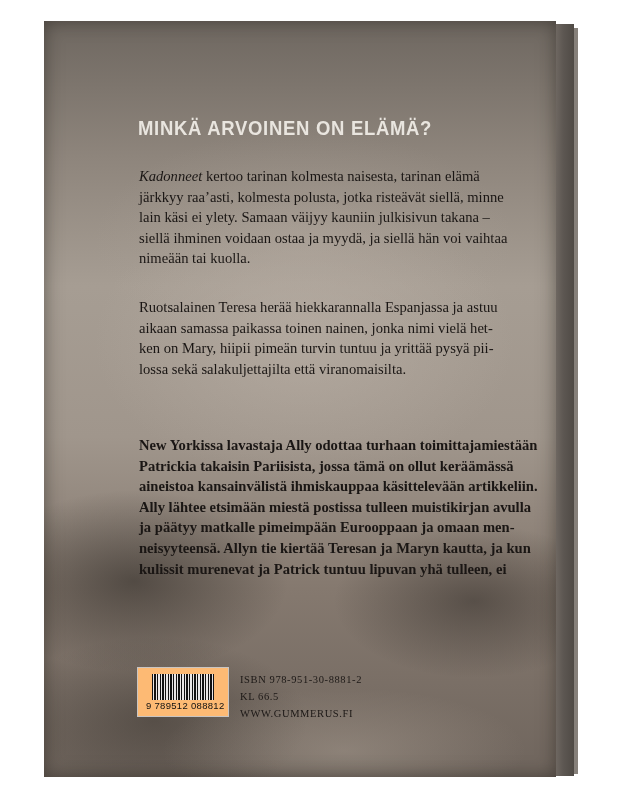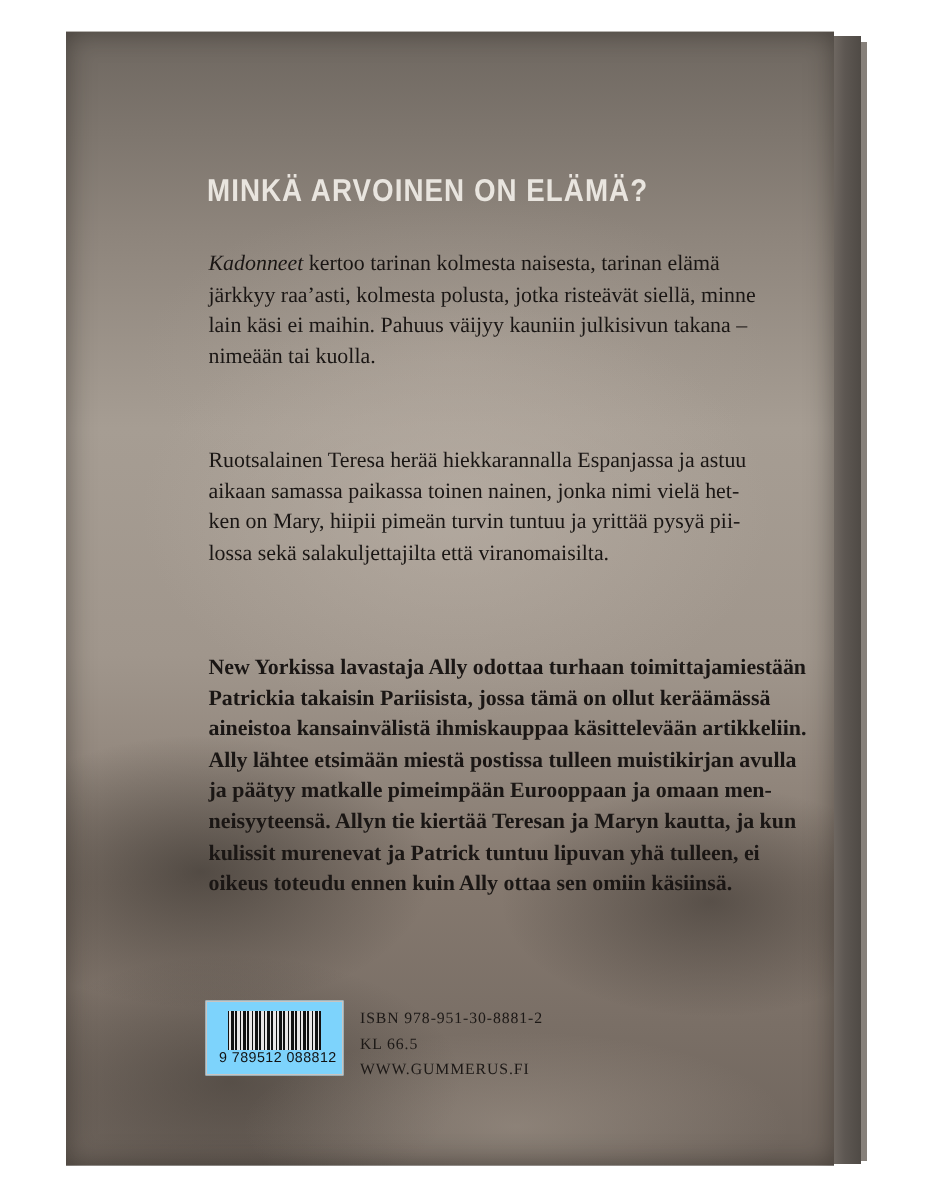--- a/index.html
+++ b/index.html
@@ -19,59 +19,59 @@
     background:linear-gradient(90deg,#6e6761 0%,#5d5752 40%,#4f4a45 100%);}
   .spine-edge{position:absolute;left:574px;top:28px;width:4px;height:746px;background:#86807a;}
   .title{position:absolute;left:138px;top:116px;font-family:"Liberation Sans",sans-serif;font-weight:bold;
     font-size:21px;letter-spacing:0.8px;color:#e9e5df;transform:scaleX(0.88);transform-origin:left top;white-space:nowrap;}
   .para{position:absolute;left:139px;width:380px;font-size:14.6px;line-height:20.6px;color:#1a1614;}
   .para .line{display:block;white-space:nowrap;}
   .para em{font-style:italic;margin-top:32px;}
   .p1{top:166px;}
   .p2{top:297px;}
   .p3{top:435px;font-weight:bold;}
-  .barcode-box{position:absolute;left:137px;top:667px;width:90px;height:48px;background:#7dd3fc;border:1px solid #c9c5c2;}
+  .barcode-box{position:absolute;left:137px;top:667px;width:90px;height:48px;background:#fdba74;border:1px solid #c9c5c2;}
   .bars{position:absolute;left:14px;top:6px;width:62px;height:26px;
     background:repeating-linear-gradient(90deg,#111 0 1px,#e9e6e6 1px 2px,#111 2px 4px,#e9e6e6 4px 5px,#111 5px 6px,#e9e6e6 6px 8px);}
   .bar-digits{position:absolute;left:8px;top:32px;font-family:"Liberation Sans",sans-serif;font-size:9.5px;color:#111;letter-spacing:0.3px;white-space:nowrap;}
   .info{position:absolute;left:240px;top:671px;font-size:10.5px;line-height:17px;color:#1c1816;letter-spacing:0.6px;}
   .info div{white-space:nowrap;}
 </style>
 </head>
 <body>
 
 <div class="cover"></div>
 <div class="spine"></div>
 <div class="spine-edge"></div>
 
 <div class="title">MINKÄ ARVOINEN ON ELÄMÄ?</div>
 
 <div class="para p1">
   <span class="line"><em>Kadonneet</em><span> kertoo tarinan kolmesta naisesta, tarinan elämä</span></span>
   <span class="line">järkkyy raa’asti, kolmesta polusta, jotka risteävät siellä, minne</span>
-  <span class="line">lain käsi ei maihin. Pahuus väijyy kauniin julkisivun takana –</span>
+  <span class="line">lain käsi ei ylety. Samaan väijyy kauniin julkisivun takana –</span>
+  <span class="line">siellä ihminen voidaan ostaa ja myydä, ja siellä hän voi vaihtaa</span>
   <span class="line">nimeään tai kuolla.</span>
 </div>
 
 <div class="para p2">
   <span class="line">Ruotsalainen Teresa herää hiekkarannalla Espanjassa ja astuu</span>
   <span class="line">aikaan samassa paikassa toinen nainen, jonka nimi vielä het-</span>
   <span class="line">ken on Mary, hiipii pimeän turvin tuntuu ja yrittää pysyä pii-</span>
   <span class="line">lossa sekä salakuljettajilta että viranomaisilta.</span>
 </div>
 
 <div class="para p3">
   <span class="line">New Yorkissa lavastaja Ally odottaa turhaan toimittajamiestään</span>
   <span class="line">Patrickia takaisin Pariisista, jossa tämä on ollut keräämässä</span>
   <span class="line">aineistoa kansainvälistä ihmiskauppaa käsittelevään artikkeliin.</span>
   <span class="line">Ally lähtee etsimään miestä postissa tulleen muistikirjan avulla</span>
   <span class="line">ja päätyy matkalle pimeimpään Eurooppaan ja omaan men-</span>
   <span class="line">neisyyteensä. Allyn tie kiertää Teresan ja Maryn kautta, ja kun</span>
   <span class="line">kulissit murenevat ja Patrick tuntuu lipuvan yhä tulleen, ei</span>
-  <span class="line">oikeus toteudu ennen kuin Ally ottaa sen omiin käsiinsä.</span>
 </div>
 
 <div class="barcode-box">
   <div class="bars"></div>
   <div class="bar-digits">9 789512 088812</div>
 </div>
 
 <div class="info">
   <div>ISBN 978-951-30-8881-2</div>
   <div>KL 66.5</div>

